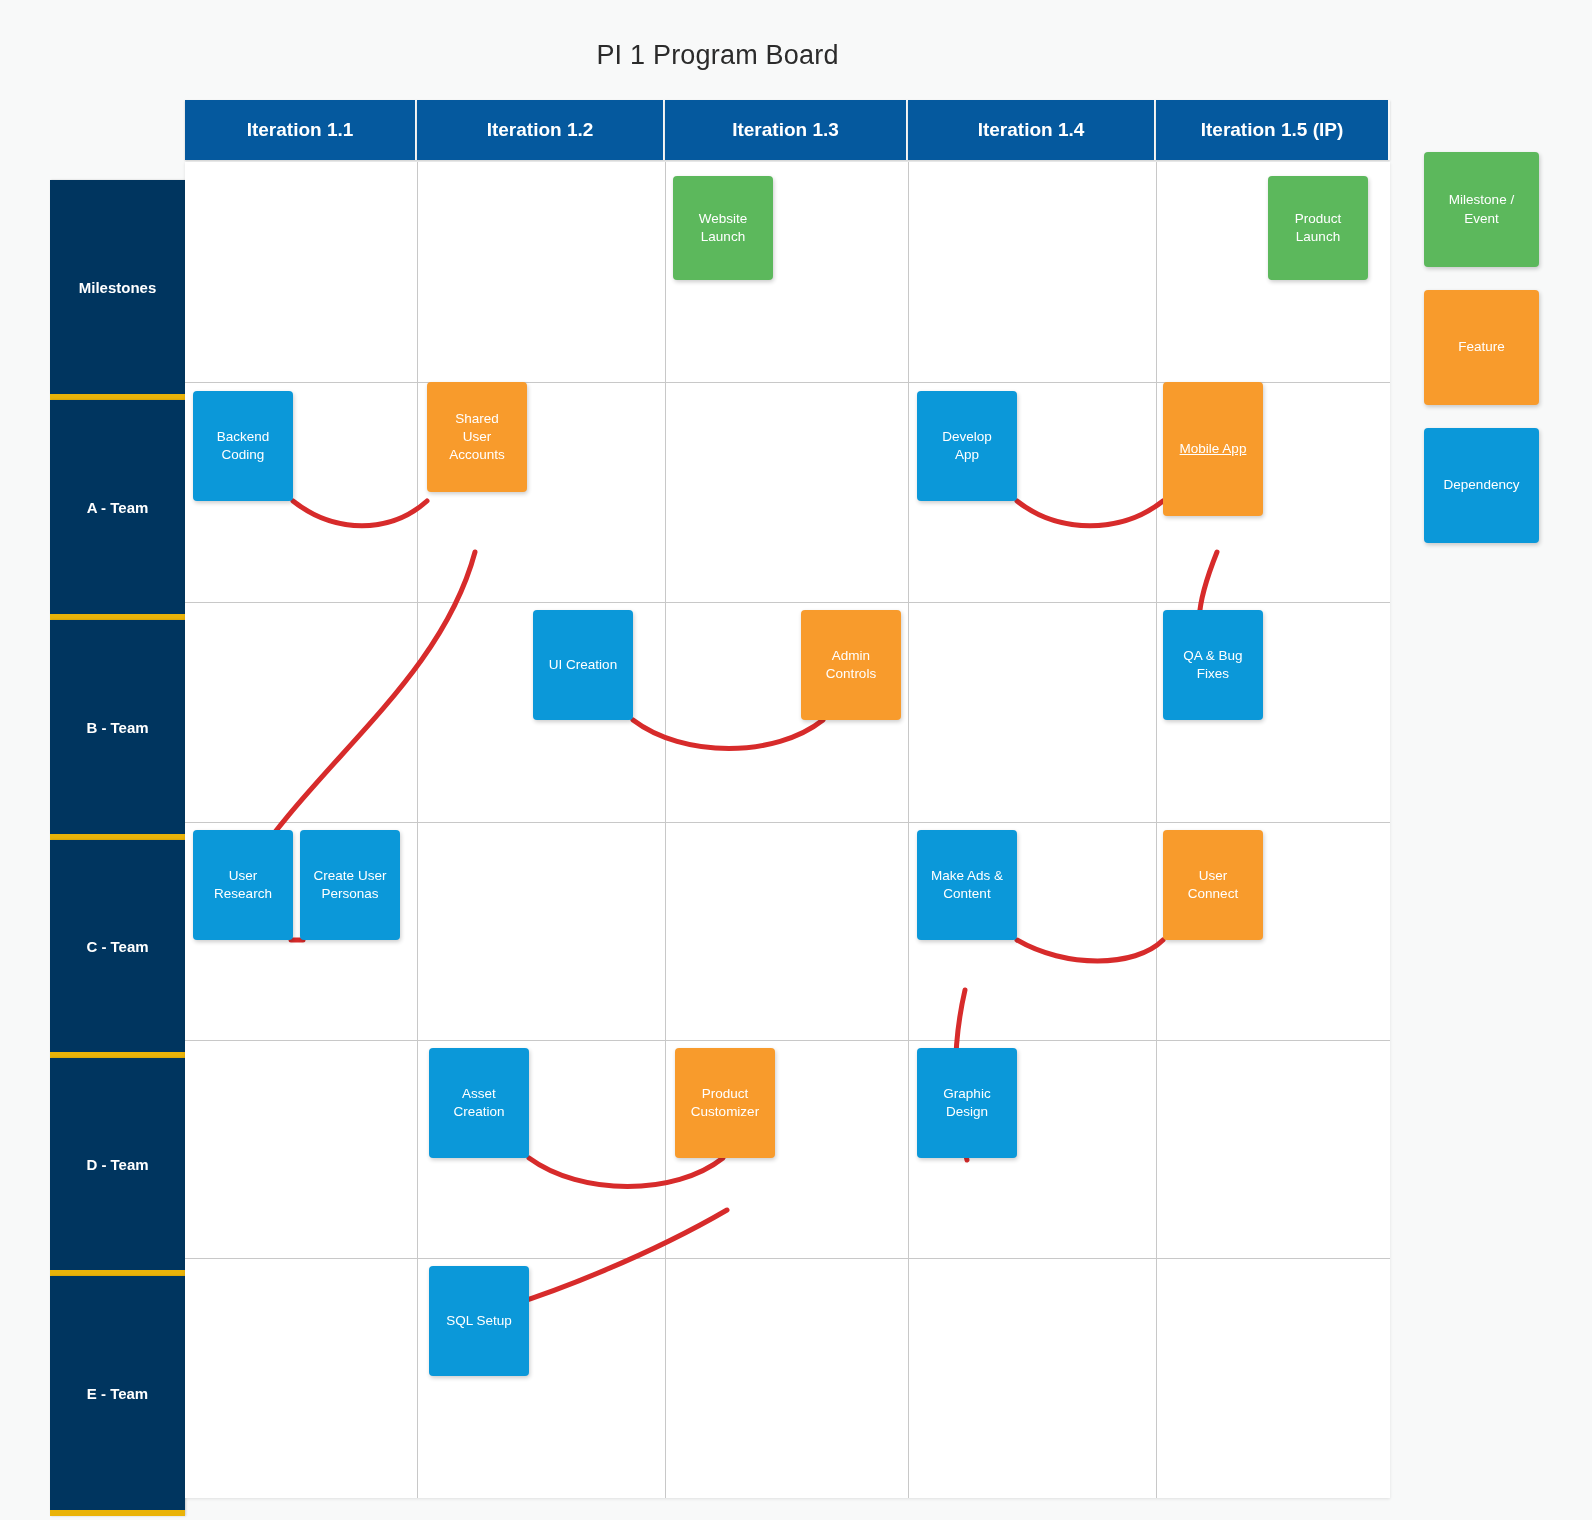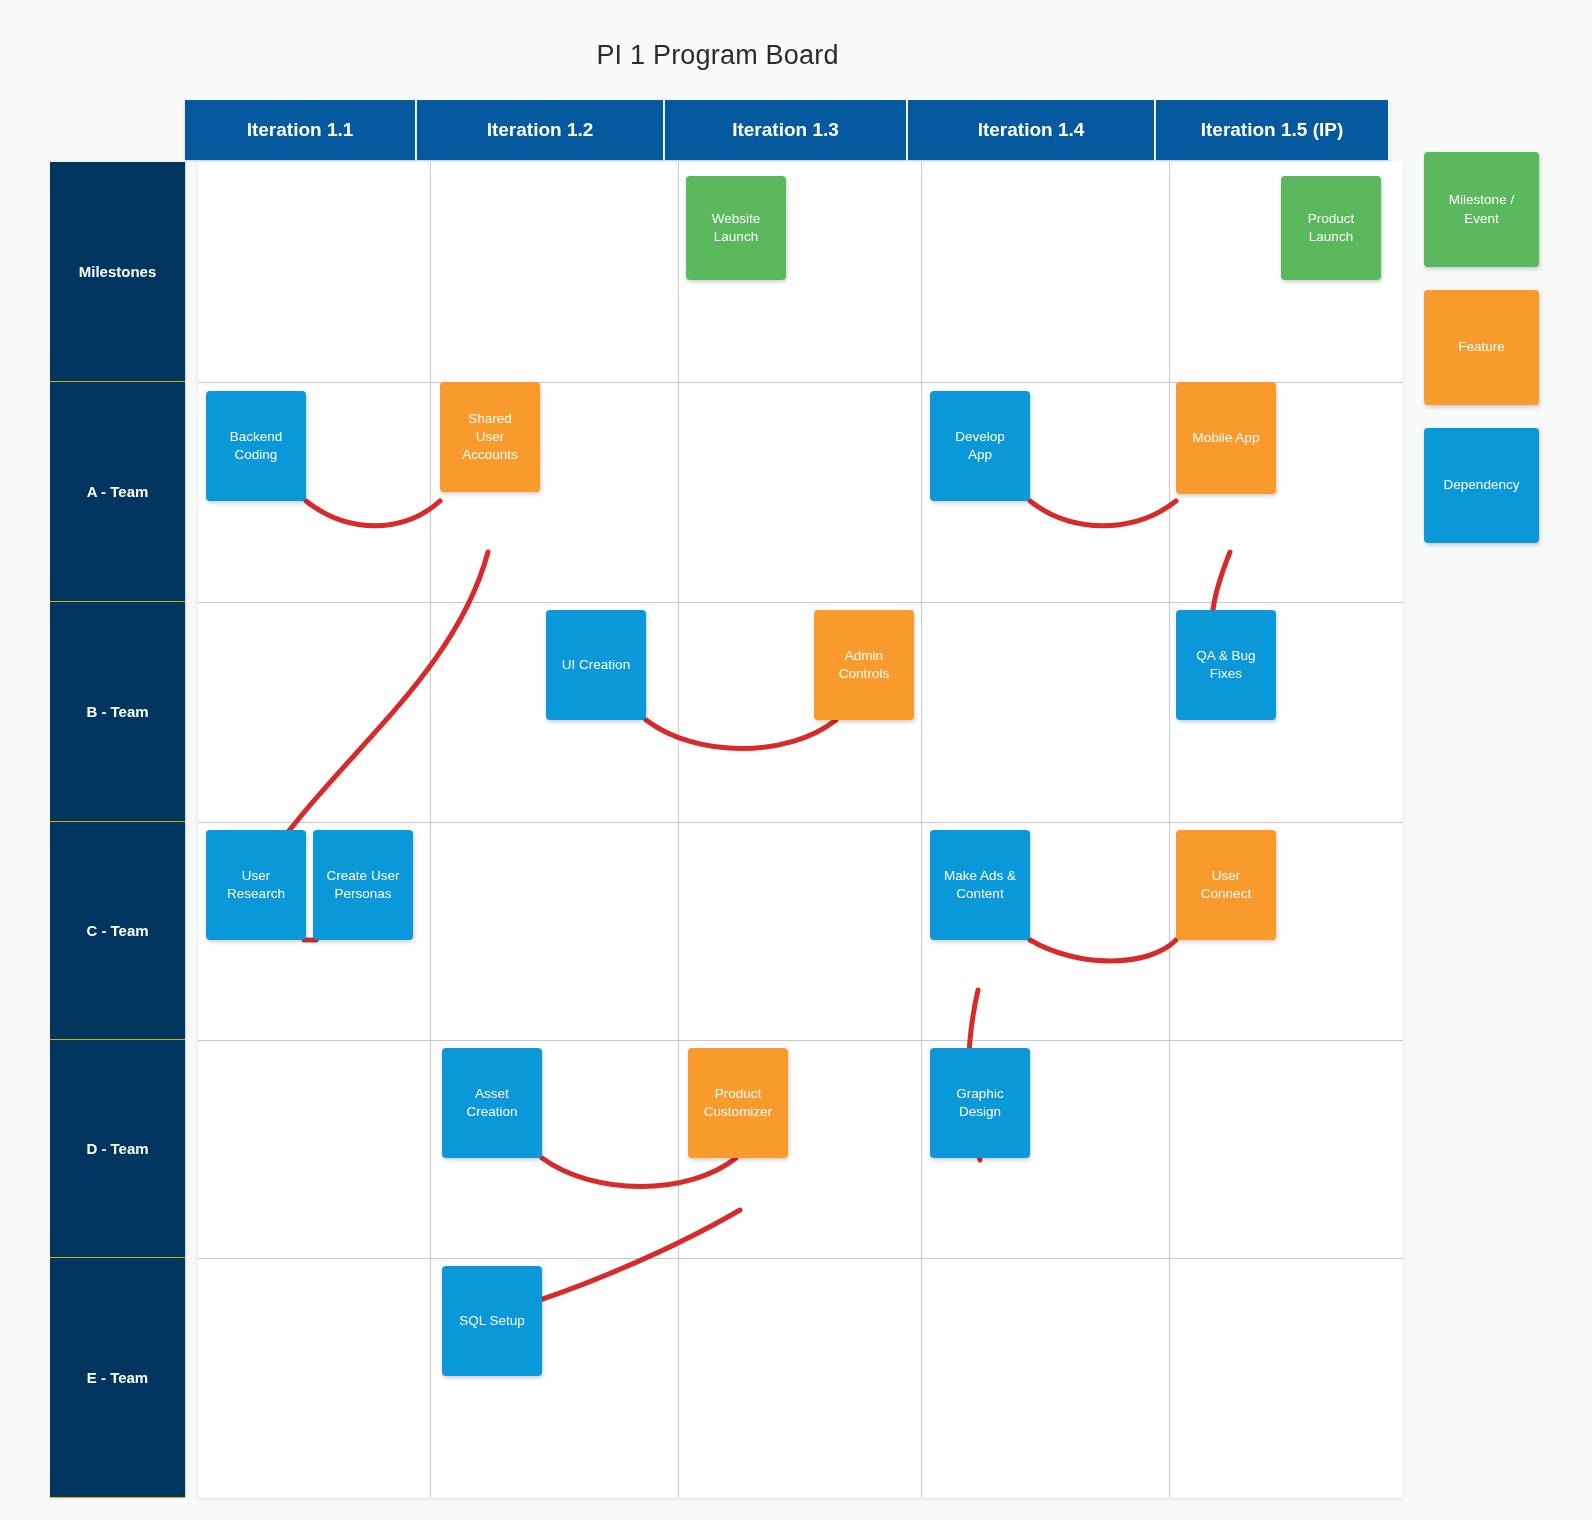--- a/index.html
+++ b/index.html
@@ -62,28 +62,29 @@
     left: 0;
     width: 135px;
     background: #00355f;
     color: #ffffff;
     font-size: 15px;
     font-weight: bold;
     display: flex;
     align-items: center;
     justify-content: center;
     box-sizing: border-box;
-    border-bottom: 1px solid #eab308;
+    border-bottom: 6px solid #eab308;
     box-shadow: 1px 0 2px rgba(0,0,0,0.18);
+    margin-top: 18px;
   }
 
   
   #grid-body {
     position: absolute;
-    left: 148px;
+    left: 135px;
     top: 62px;
     width: 1205px;
     height: 1336px;
     background: #ffffff;
     box-shadow: 0 1px 3px rgba(0,0,0,0.10);
   }
   .vline {
     position: absolute;
     top: 0;
     width: 1px;
@@ -214,21 +215,21 @@
       <div class="card milestone" style="left:1083px;top:14px;  width:100px; height:104px;">Product
 Launch</div>
 
       <div class="card dependency" style="left:8px;   top:229px; width:100px; height:110px;">Backend
 Coding</div>
       <div class="card feature" style="left:242px; top:220px; width:100px; height:110px;">Shared
 User
 Accounts</div>
       <div class="card dependency" style="left:732px; top:229px; width:100px; height:110px;">Develop
 App</div>
-      <div class="card feature" style="left:978px; top:220px; width:100px; height:112px;">Mobile App</div>
+      <div class="card feature" style="left:978px; top:220px; width:100px; height:134px;text-decoration:underline;">Mobile App</div>
 
       <div class="card dependency" style="left:348px; top:448px; width:100px; height:110px;">UI Creation</div>
       <div class="card feature" style="left:596px; top:448px; width:100px; height:110px;margin-left:20px;">Admin
 Controls</div>
       <div class="card dependency" style="left:978px; top:448px; width:100px; height:110px;">QA &amp; Bug
 Fixes</div>
 
       <div class="card dependency" style="left:8px;   top:668px; width:100px; height:110px;">User
 Research</div>
       <div class="card dependency" style="left:115px; top:668px; width:100px; height:110px;">Create User

